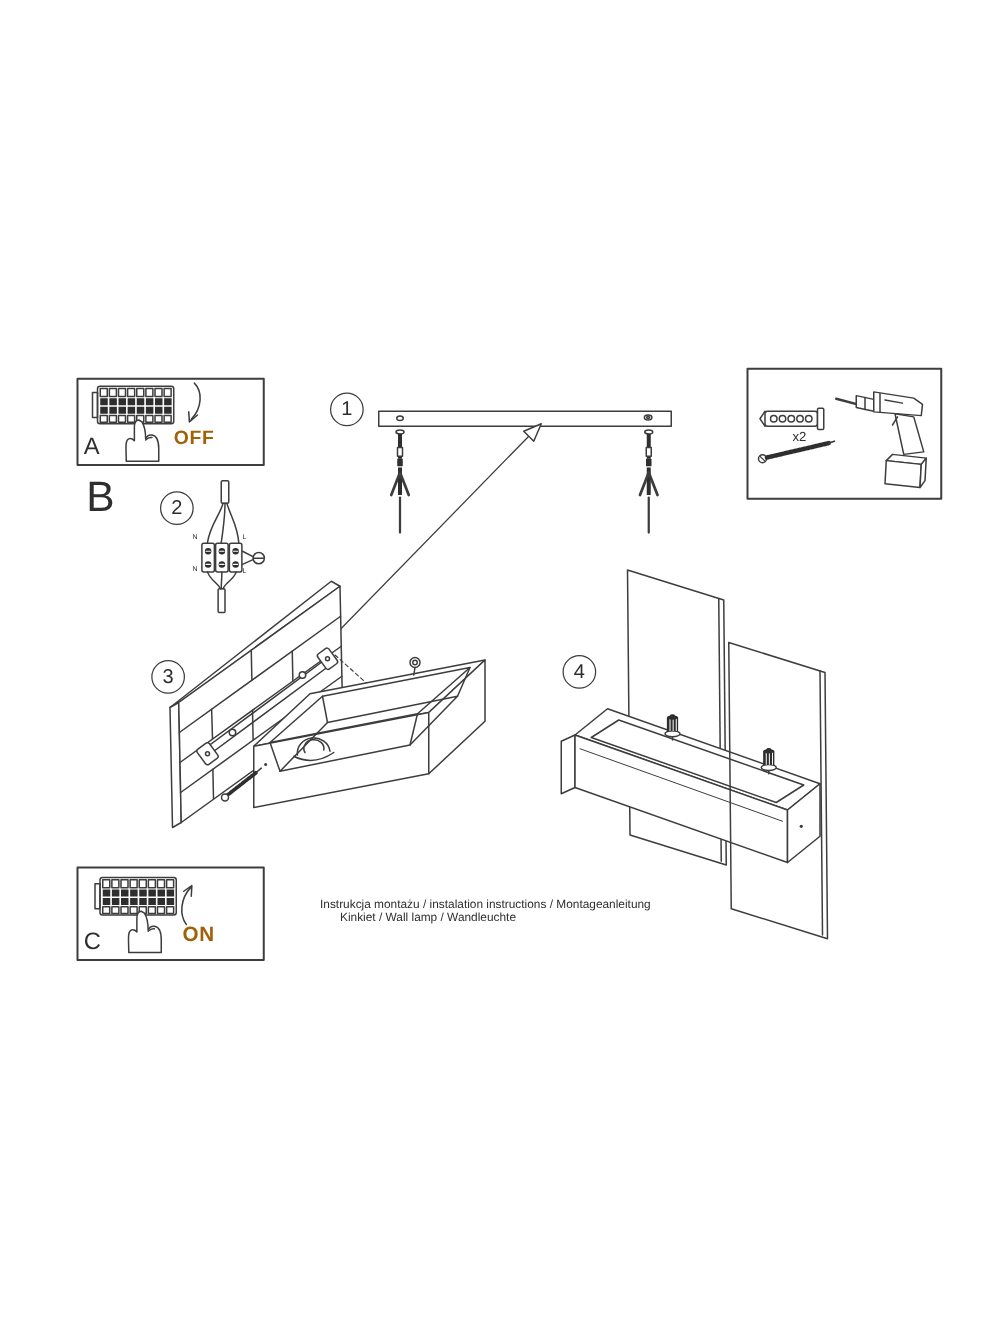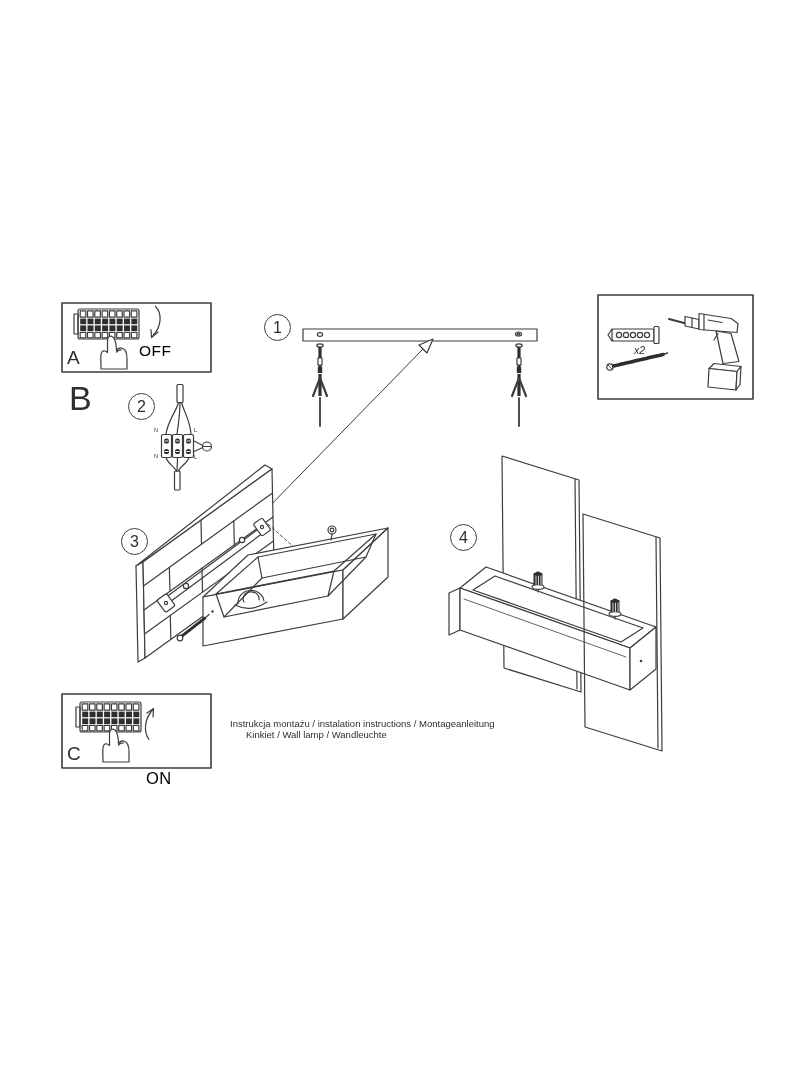--- a/index.html
+++ b/index.html
@@ -9,24 +9,24 @@
   }
   .abs{position:absolute;}
   svg.art{position:absolute;left:0;top:0;}
   .cnum{
     position:absolute;width:25px;height:25px;border:1.6px solid #3d3d3d;border-radius:50%;
     display:flex;align-items:center;justify-content:center;
     font-size:16px;color:#2e2e2e;background:transparent;
   }
   .letter-big{font-size:34px;color:#2e2e2e;}
   .letter-med{font-size:19px;color:#2e2e2e;}
-  .state-word{font-size:15.5px;color:#000000;letter-spacing:0.5px;}
-  .qty{font-size:10.5px;font-style:italic;color:#2e2e2e;}
+  .state-word{font-size:15.5px;color:#a16207;letter-spacing:0.5px;font-weight:bold;}
+  .qty{font-size:10.5px;color:#2e2e2e;}
   .tlabel{font-size:5.5px;color:#2e2e2e;line-height:5.5px;}
-  .caption{font-size:9.5px;line-height:10.5px;color:#2e2e2e;}
+  .caption{font-size:9.5px;line-height:10.5px;color:#2e2e2e;margin-left:26px;}
 </style>
 </head>
 <body>
 
 <svg class="art" width="800" height="1070" viewBox="0 0 800 1070" stroke="#3d3d3d" fill="none" stroke-width="1.2" stroke-linejoin="round" stroke-linecap="round">
 
   <defs>
 
     <g id="breaker-glyph">
       <rect x="78" y="309" width="61" height="30" rx="2"></rect>
@@ -286,16 +286,16 @@
 <div class="cnum" style="left:450px;top:524px">4</div>
 
 <span class="abs qty" style="left:634px;top:344px">x2</span>
 
 <span class="abs tlabel" style="left:154px;top:428px">N</span>
 <span class="abs tlabel" style="left:194px;top:428px">L</span>
 <span class="abs tlabel" style="left:154px;top:454px">N</span>
 <span class="abs tlabel" style="left:194px;top:455px">L</span>
 
 <span class="abs letter-med" style="left:67px;top:743px">C</span>
-<span class="abs state-word" style="left:146px;top:769px;font-size:16.5px">ON</span>
+<span class="abs state-word" style="left:146px;top:739px;font-size:16.5px">ON</span>
 
 <div class="abs caption" style="left:230px;top:719px">Instrukcja montażu / instalation instructions / Montageanleitung</div>
 <div class="abs caption" style="left:246px;top:730px">Kinkiet / Wall lamp / Wandleuchte</div>
 
 </body></html>

